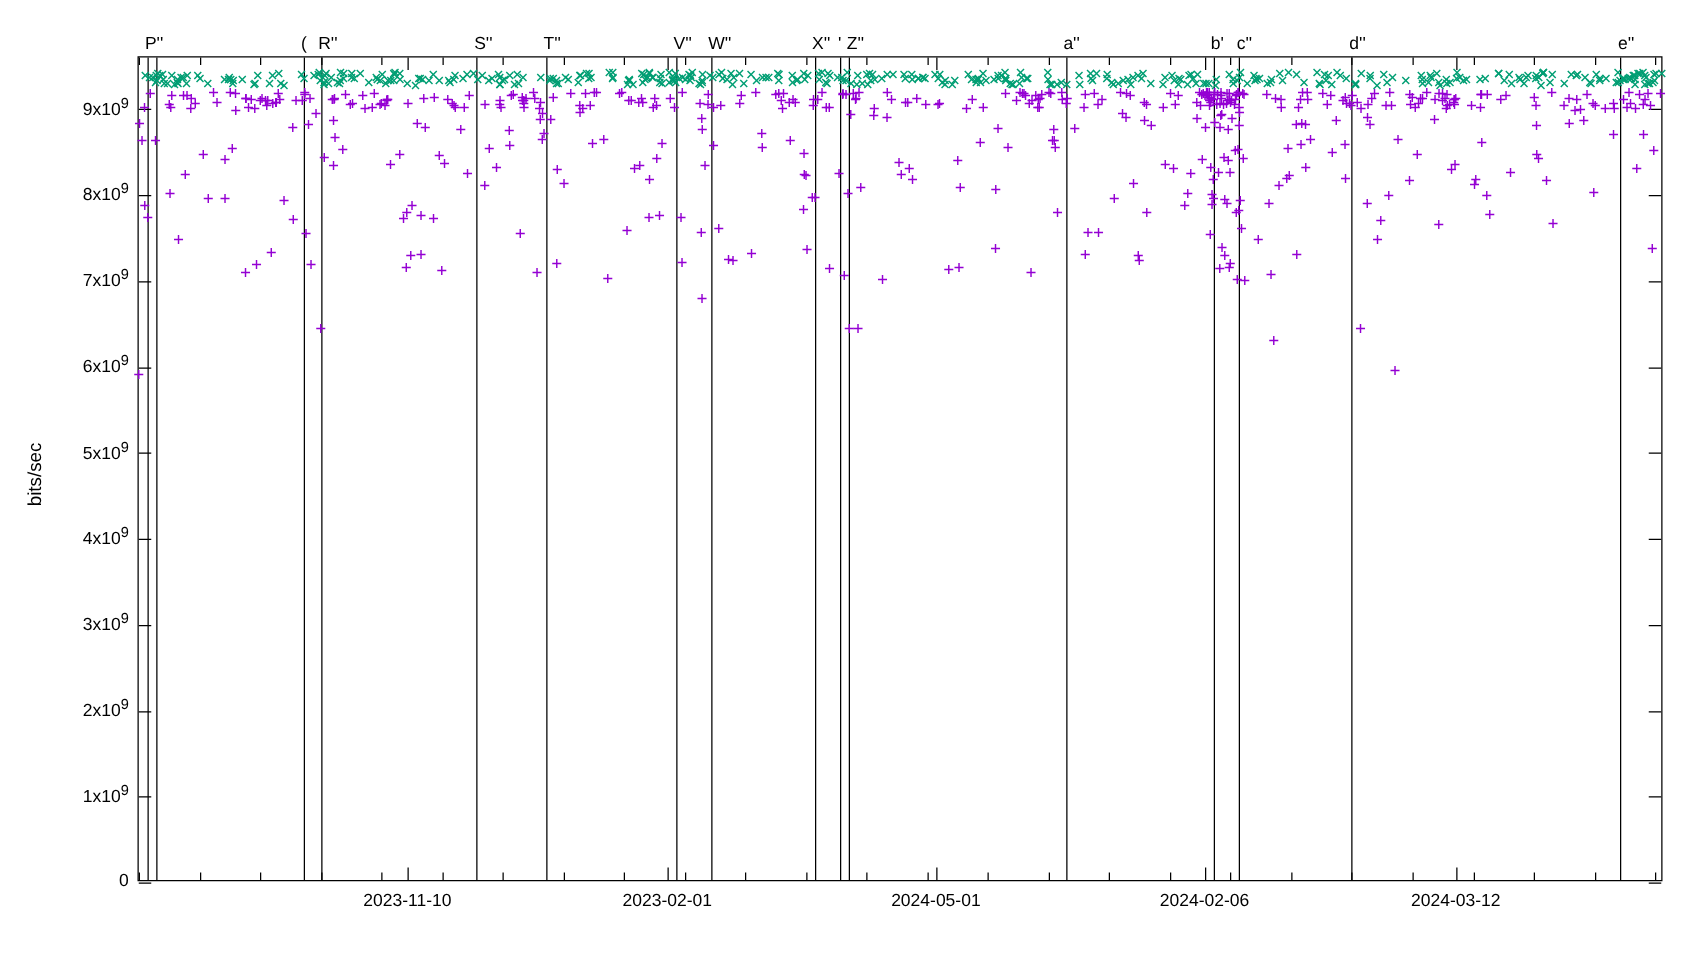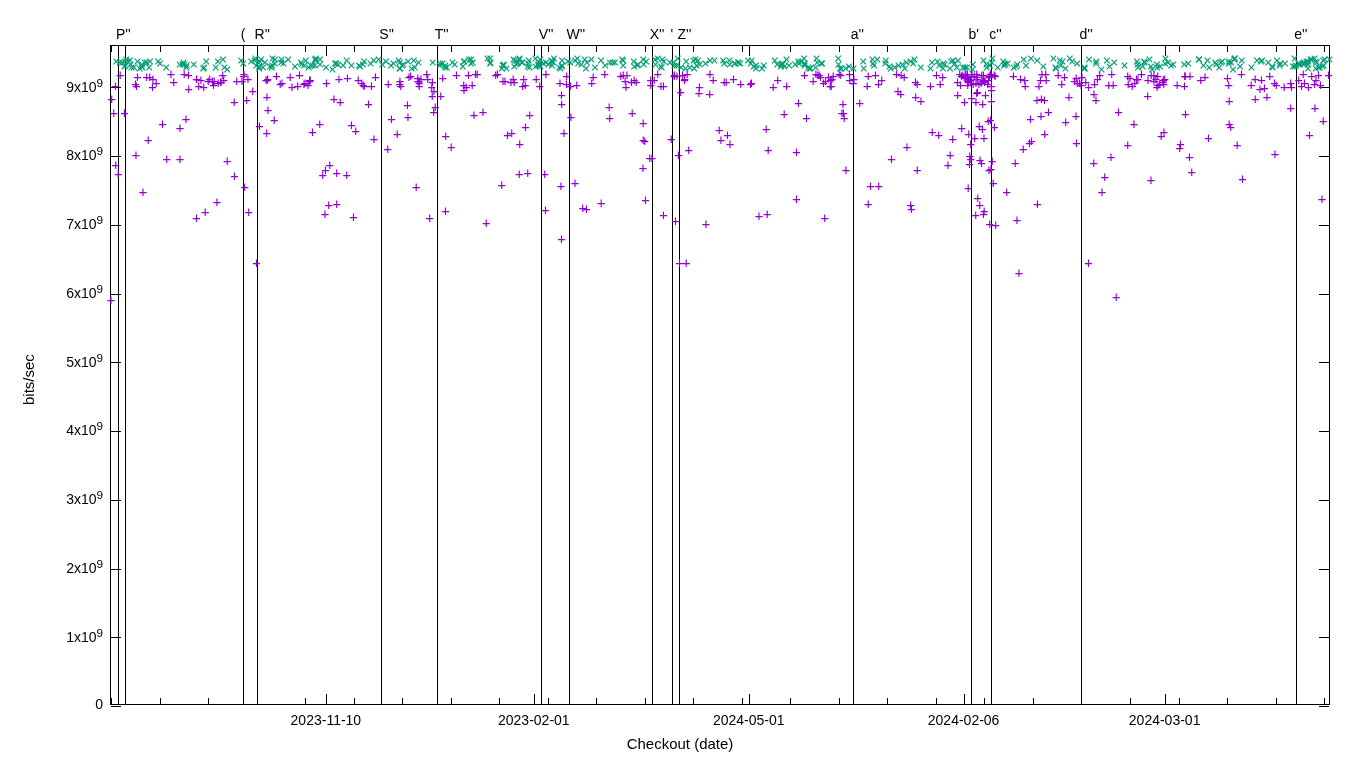--- a/index.html
+++ b/index.html
@@ -181,21 +181,21 @@
       <div class="major-tick-top" style="left: 214.886px;"></div>
       <div class="tick-x" style="left: 422.841px;">2023-02-01</div>
       <div class="major-tick-bot" style="left: 422.841px;"></div>
       <div class="major-tick-top" style="left: 422.841px;"></div>
       <div class="tick-x" style="left: 637.727px;">2024-05-01</div>
       <div class="major-tick-bot" style="left: 637.727px;"></div>
       <div class="major-tick-top" style="left: 637.727px;"></div>
       <div class="tick-x" style="left: 852.614px;">2024-02-06</div>
       <div class="major-tick-bot" style="left: 852.614px;"></div>
       <div class="major-tick-top" style="left: 852.614px;"></div>
-      <div class="tick-x" style="left: 1053.64px;">2024-03-01</div>
+      <div class="tick-x" style="left: 1053.64px;">2024-03-12</div>
       <div class="major-tick-bot" style="left: 1053.64px;"></div>
       <div class="major-tick-top" style="left: 1053.64px;"></div>
       <div class="minor-tick-bot" style="left: 0px;"></div>
       <div class="minor-tick-top" style="left: 0px;"></div>
       <div class="minor-tick-bot" style="left: 48.5227px;"></div>
       <div class="minor-tick-top" style="left: 48.5227px;"></div>
       <div class="minor-tick-bot" style="left: 97.0455px;"></div>
       <div class="minor-tick-top" style="left: 97.0455px;"></div>
       <div class="minor-tick-bot" style="left: 145.568px;"></div>
       <div class="minor-tick-top" style="left: 145.568px;"></div>
@@ -1218,15 +1218,14 @@
       <div class="pt cross" style="left: 565.746px; top: 19.0927px;"></div>
       <div class="pt cross" style="left: 905.335px; top: 19.6013px;"></div>
       <div class="pt cross" style="left: 852.065px; top: 20.9361px;"></div>
       <div class="pt cross" style="left: 149.885px; top: 12.7759px;"></div>
       <div class="pt cross" style="left: 1073.12px; top: 18.2074px;"></div>
       <div class="pt cross" style="left: 428.674px; top: 19.1687px;"></div>
       <div class="pt cross" style="left: 671.617px; top: 17.561px;"></div>
     </div>
 
   <div id="ylabel" class="ylabel" style="left: 20px; top: 405px;">bits/sec</div>
-  <div id="xlabel" class="xlabel" style="top: 735px;">Checkout (date)</div>
 
 </div>
 
 </body></html>

